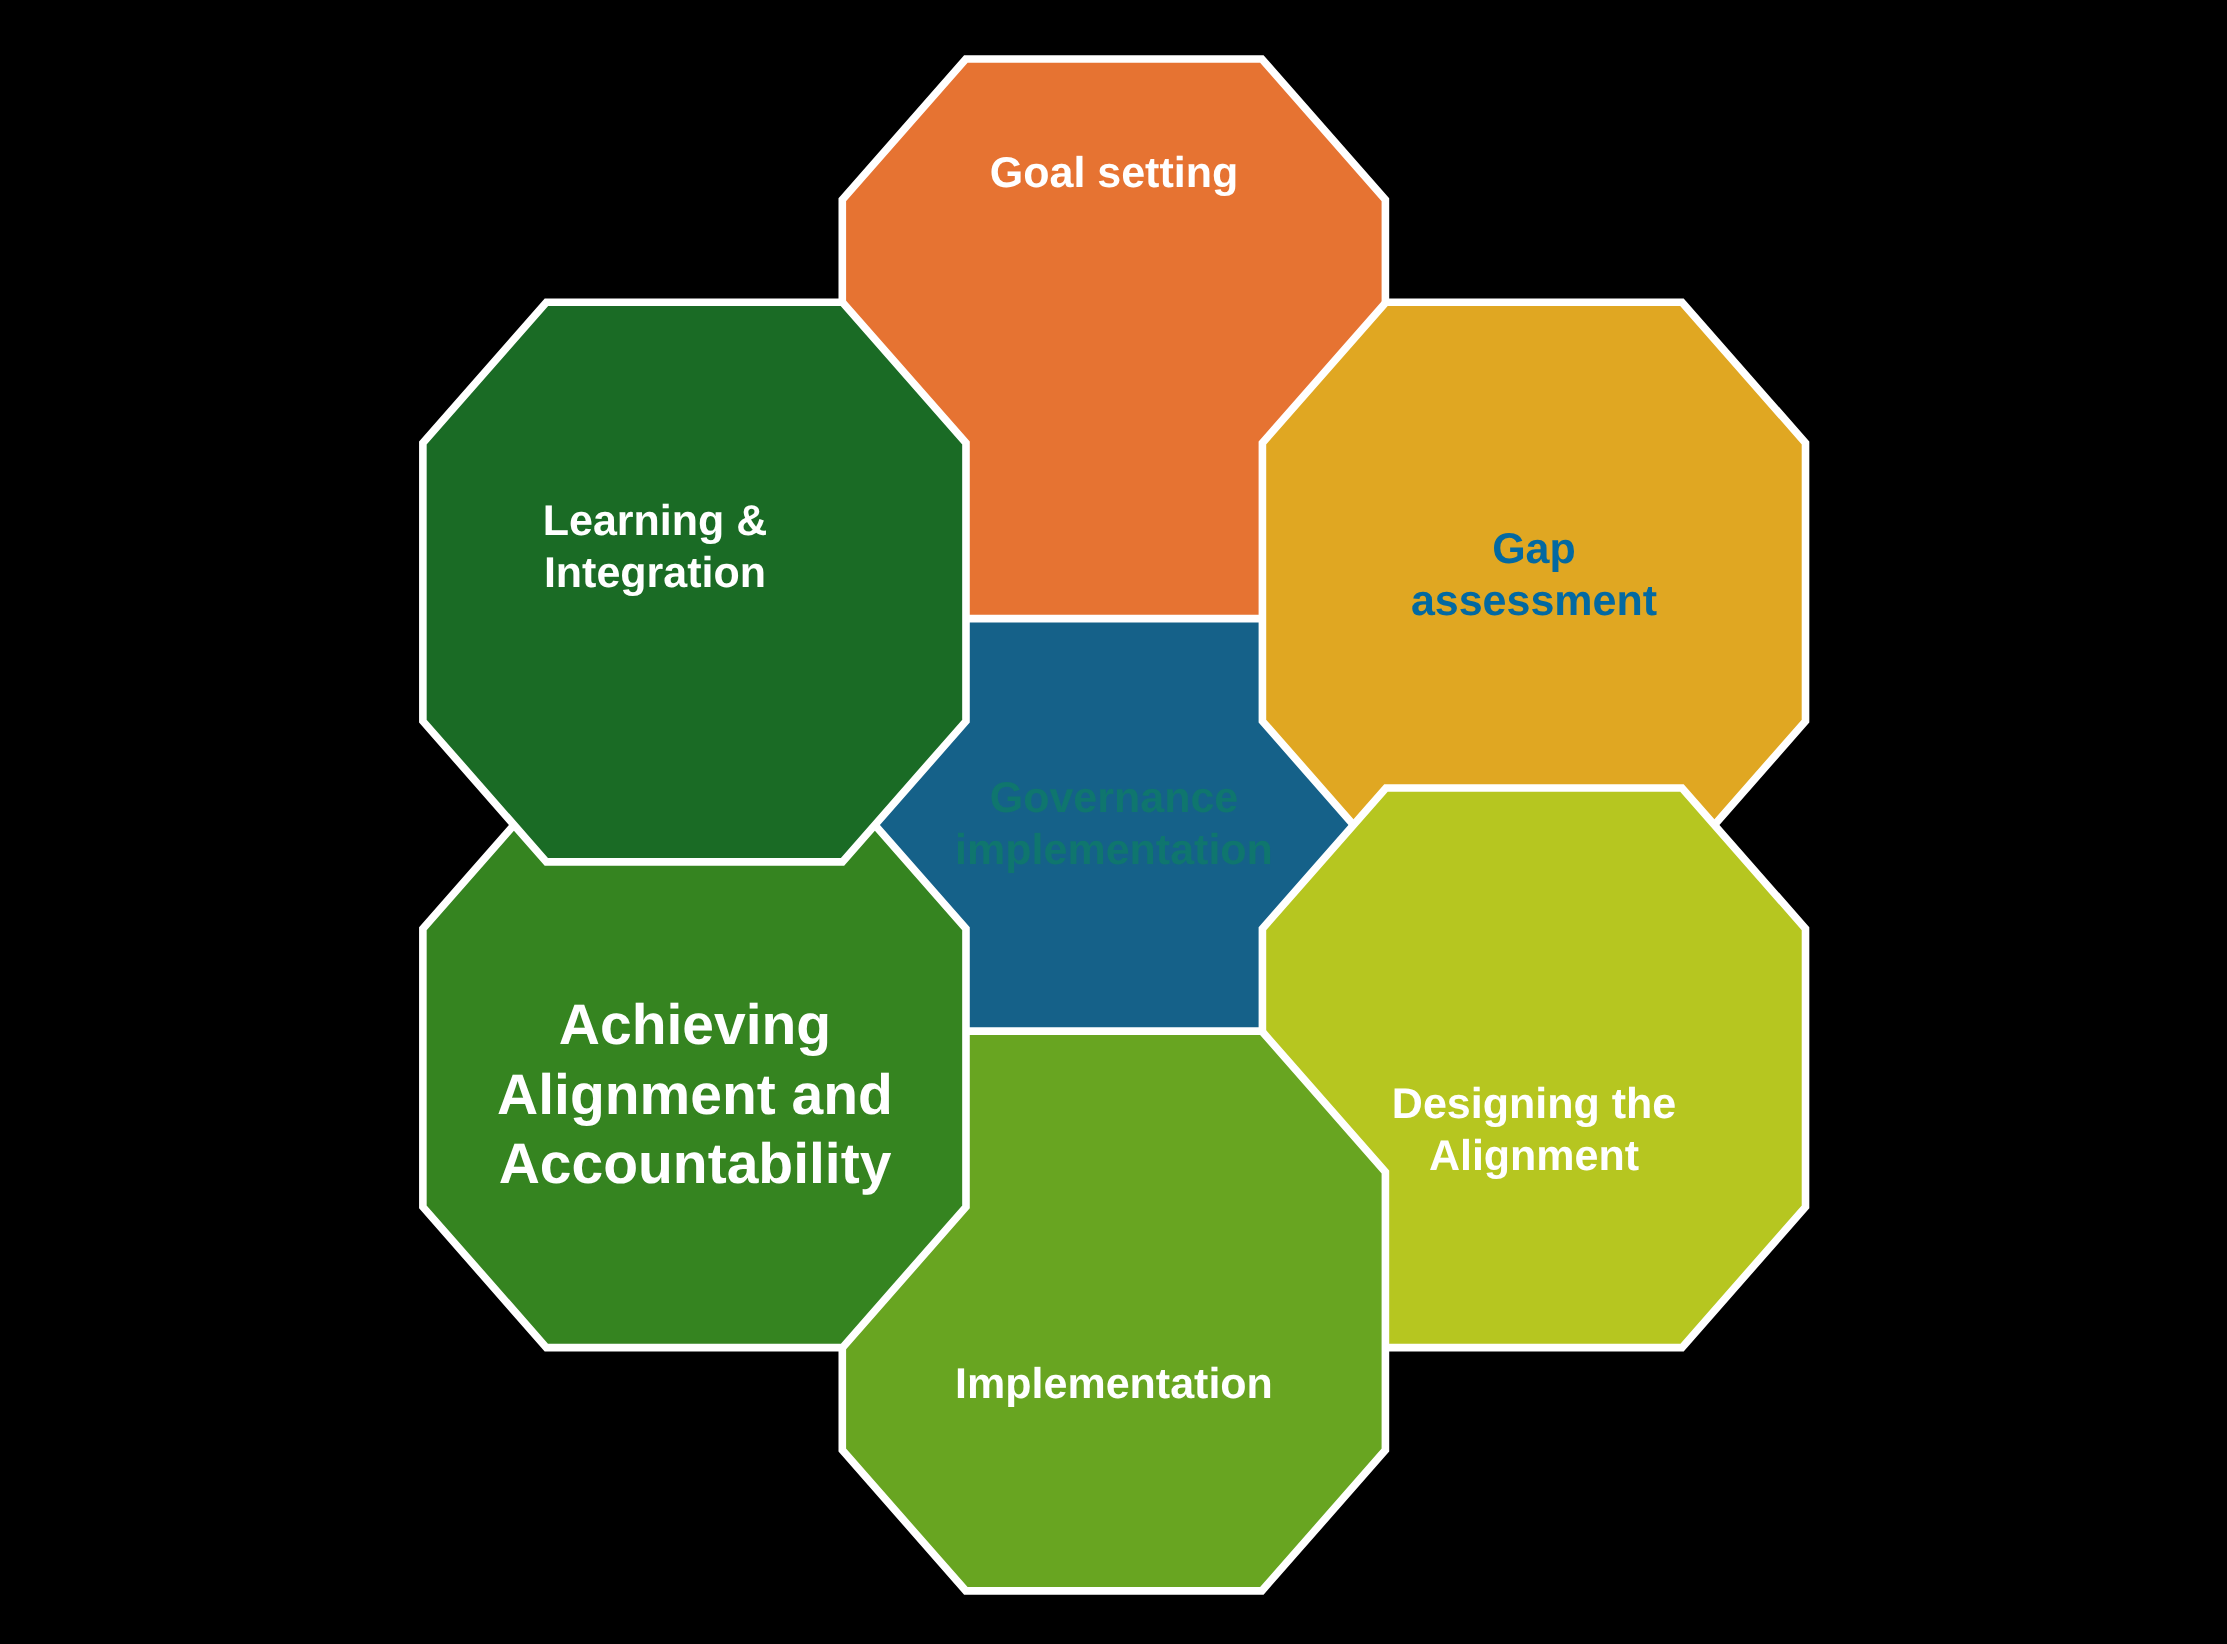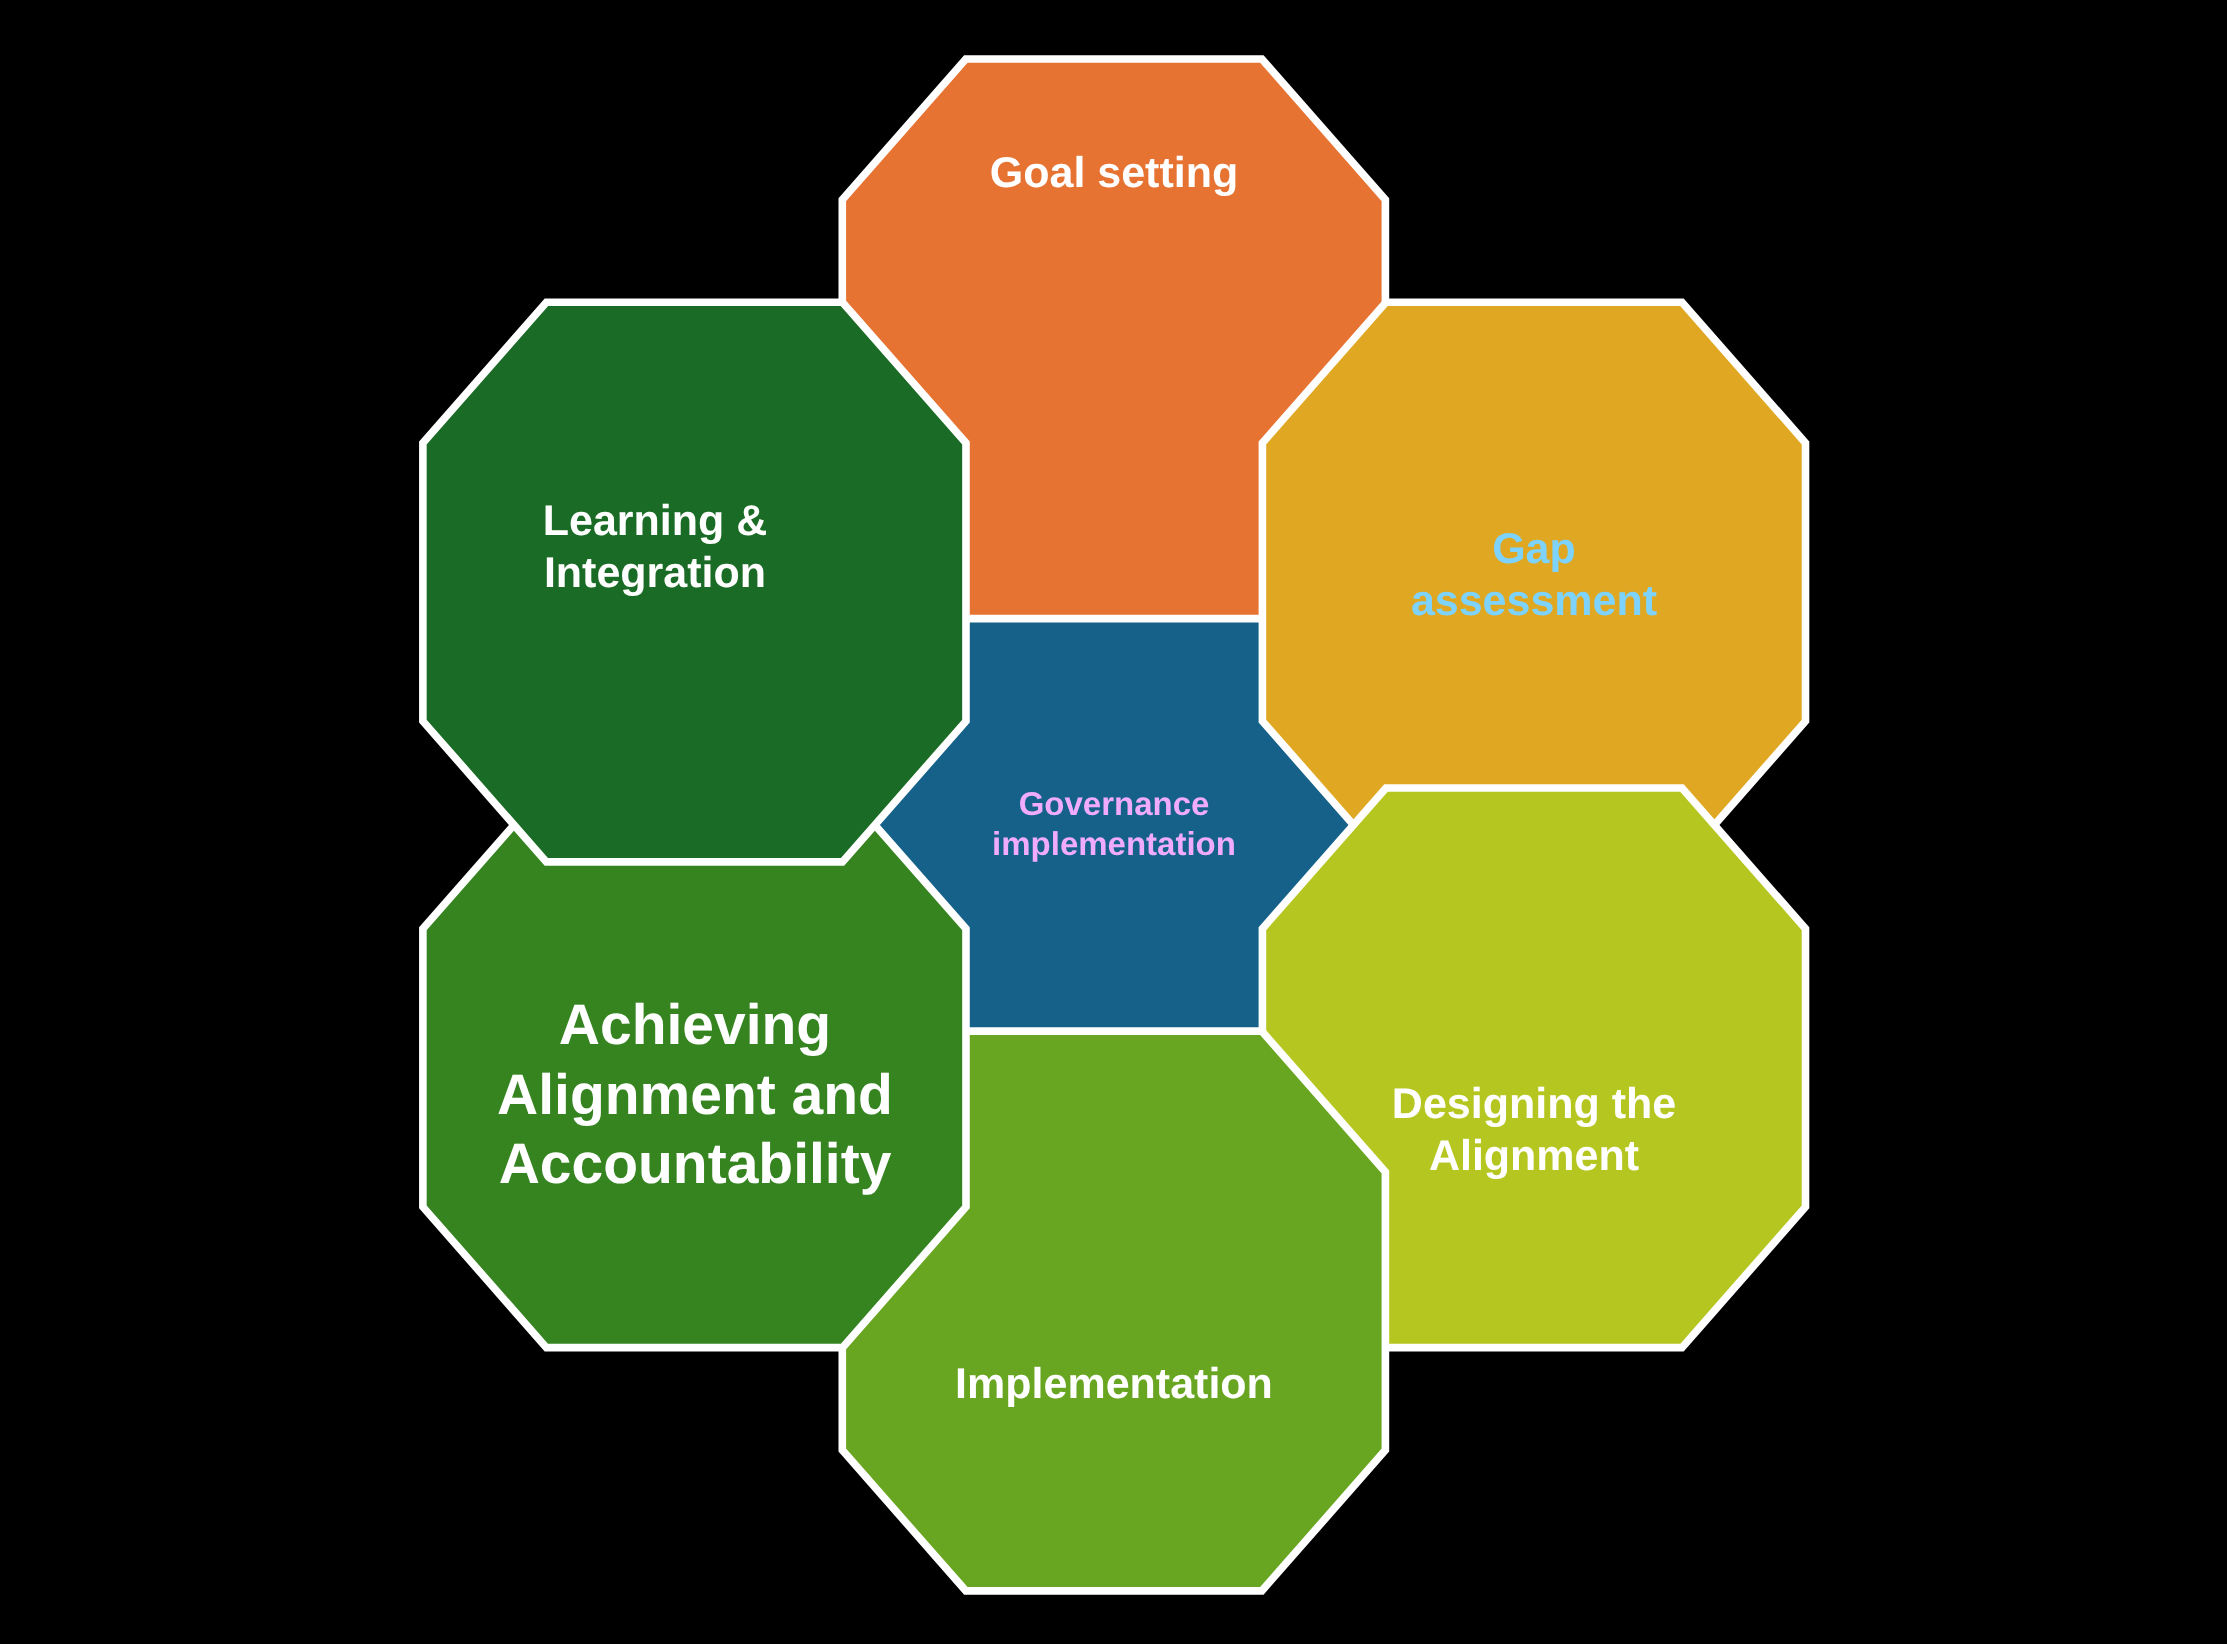--- a/index.html
+++ b/index.html
@@ -62,24 +62,24 @@
         <polygon points="2005.8,437.0 2434.2,437.0 2613.0,640.7 2613.0,1043.3 2434.2,1247.0 2005.8,1247.0 1827.0,1043.3 1827.0,640.7" fill="#e0a722" stroke="#ffffff" stroke-width="11" stroke-linejoin="miter"></polygon>
         <polygon points="2005.8,1140.0 2434.2,1140.0 2613.0,1343.7 2613.0,1746.3 2434.2,1950.0 2005.8,1950.0 1827.0,1746.3 1827.0,1343.7" fill="#b6c620" stroke="#ffffff" stroke-width="11" stroke-linejoin="miter"></polygon>
         <polygon points="1397.8,1492.0 1826.2,1492.0 2005.0,1695.7 2005.0,2098.3 1826.2,2302.0 1397.8,2302.0 1219.0,2098.3 1219.0,1695.7" fill="#68a521" stroke="#ffffff" stroke-width="11" stroke-linejoin="miter"></polygon>
         <polygon points="790.8,1140.0 1219.2,1140.0 1398.0,1343.7 1398.0,1746.3 1219.2,1950.0 790.8,1950.0 612.0,1746.3 612.0,1343.7" fill="#358420" stroke="#ffffff" stroke-width="11" stroke-linejoin="miter"></polygon>
         <polygon points="790.8,437.0 1219.2,437.0 1398.0,640.7 1398.0,1043.3 1219.2,1247.0 790.8,1247.0 612.0,1043.3 612.0,640.7" fill="#1a6b25" stroke="#ffffff" stroke-width="11" stroke-linejoin="miter"></polygon>
       </g>
 
   </svg>
 
   <div id="labels">
-      <div class="hex-label" style="left: 1114px; top: 824px; font-size: 33px; color: #f0abfc; width: 502px;">Governance
+      <div class="hex-label" style="left: 1114px; top: 824px; font-size: 43px; color: #0f766e; width: 502px;">Governance
 implementation</div>
       <div class="hex-label" style="left: 1114px; top: 173px; font-size: 43px; color: rgb(255, 255, 255); width: 502px;">Goal setting</div>
-      <div class="hex-label" style="left: 1534px; top: 575px; font-size: 43px; color: #7dd3fc; width: 502px;">Gap
+      <div class="hex-label" style="left: 1534px; top: 575px; font-size: 43px; color: #0369a1; width: 502px;">Gap
 assessment</div>
       <div class="hex-label" style="left: 1534px; top: 1130px; font-size: 43px; color: rgb(255, 255, 255); width: 502px;">Designing the
 Alignment</div>
       <div class="hex-label" style="left: 1114px; top: 1384px; font-size: 43px; color: rgb(255, 255, 255); width: 502px;">Implementation</div>
       <div class="hex-label" style="left: 695px; top: 1095px; font-size: 57px; color: rgb(255, 255, 255); width: 502px;">Achieving
 Alignment and
 Accountability</div>
       <div class="hex-label" style="left: 655px; top: 547px; font-size: 43px; color: rgb(255, 255, 255); width: 502px;">Learning &amp;
 Integration</div>
     </div>

